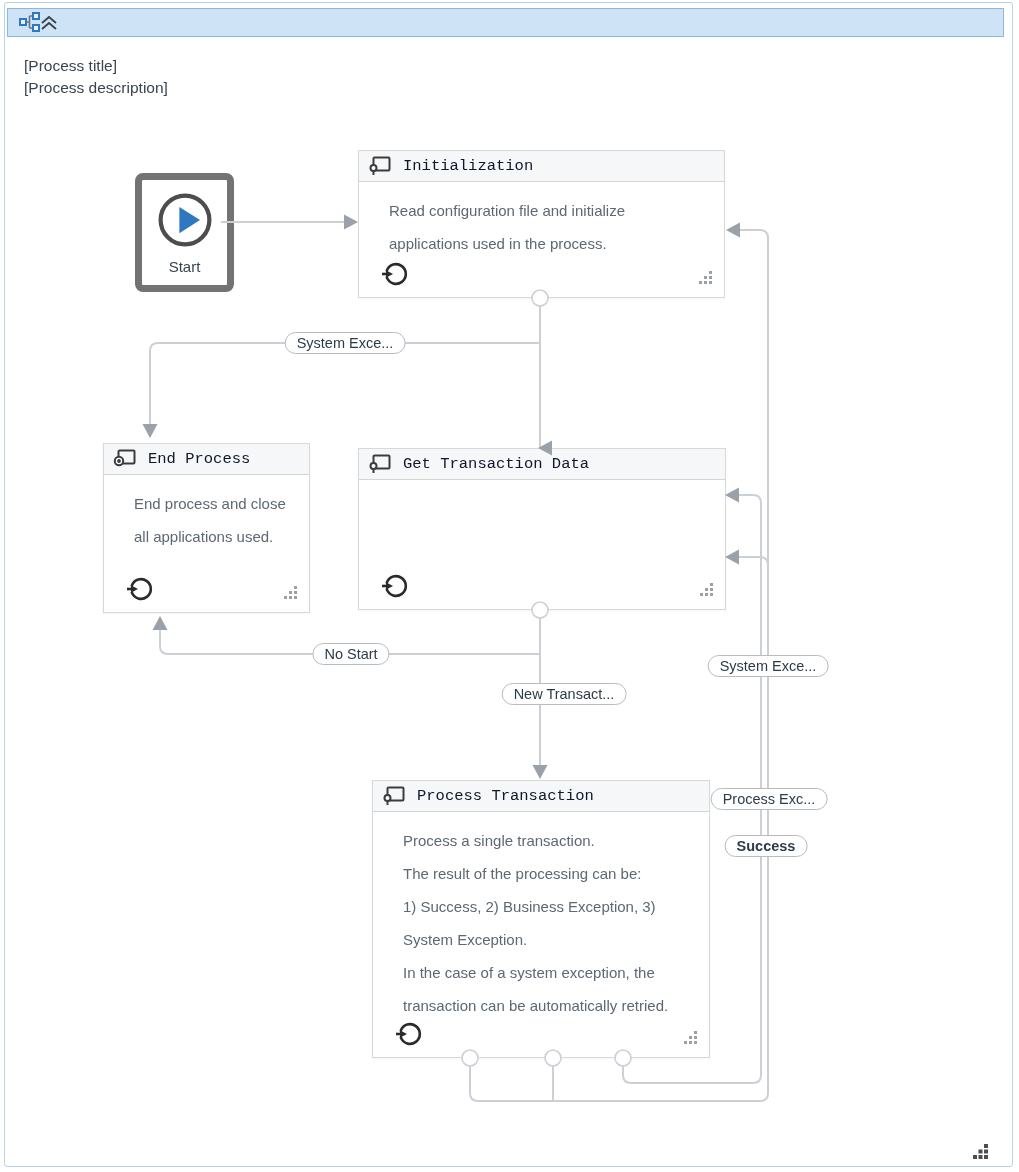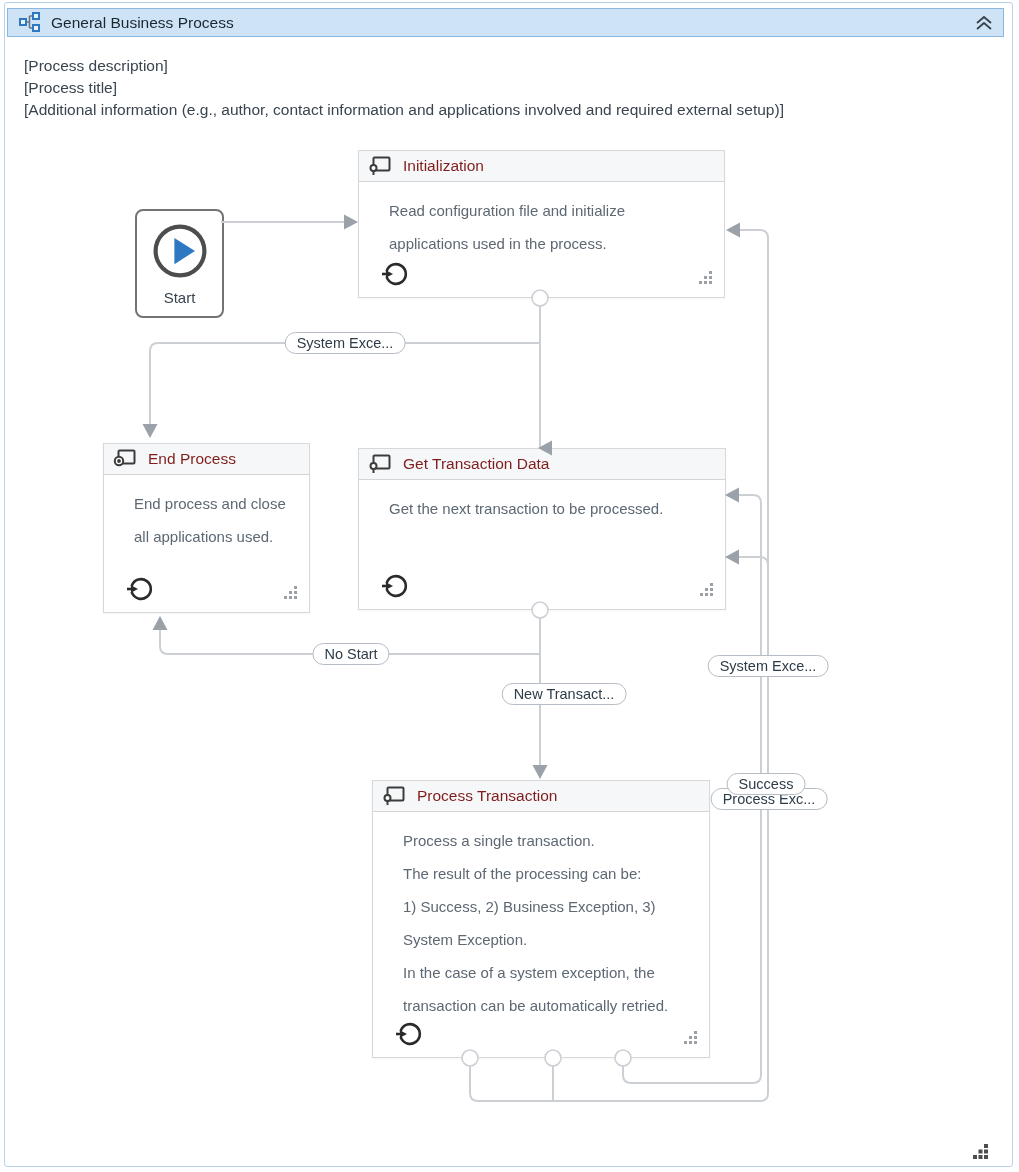--- a/index.html
+++ b/index.html
@@ -24,31 +24,31 @@
   }
   .state-box{
     position:absolute;background:#ffffff;border:1px solid #d6d8da;
     box-shadow:0 1px 2px rgba(0,0,0,0.04);z-index:4;box-sizing:border-box;
   }
   .state-header{
     height:30px;display:flex;align-items:center;gap:11px;
     background:#f6f7f8;border-bottom:1px solid #d2d4d6;padding:0 8px;
   }
   .state-header .hicon{display:flex;align-items:center;}
-  .state-title{font-size:15.5px;color:#7f1d1d;white-space:nowrap;}
+  .state-title{font-size:15.5px;color:#0f172a;white-space:nowrap;font-family:Liberation Mono, monospace;}
   .state-desc{
     padding:12px 16px 0 30px;font-size:15px;line-height:33px;color:#5d6873;
     white-space:pre-line;
   }
   .entry-icon{position:absolute;left:22px;bottom:9px;display:flex;}
   .grip-icon{position:absolute;right:12px;bottom:13px;display:flex;}
   .start-node{
     position:absolute;left:135px;top:173px;width:85px;height:105px;
-    background:#fff;border:2px solid #737373;border-radius:8px;z-index:4;
-    display:flex;flex-direction:column;align-items:center;justify-content:center;gap:4px;margin-top:36px;
+    background:#fff;border:7px solid #737373;border-radius:8px;z-index:4;
+    display:flex;flex-direction:column;align-items:center;justify-content:center;gap:4px;
   }
   .start-label{font-size:15px;color:#3a444e;}
   .connector-layer{position:absolute;left:0;top:0;z-index:5;pointer-events:none;}
   .pill{
     position:absolute;transform:translate(-50%,-50%);z-index:10;
     background:#ffffff;border:1px solid #b6bcc3;border-radius:13px;
     padding:2px 11px;font-size:14.5px;color:#2e3b48;white-space:nowrap;
   }
   .canvas-grip{position:absolute;left:973px;top:1144px;z-index:6;display:flex;}
 </style>
@@ -59,32 +59,30 @@
 
 <div class="titlebar">
   <span class="hicon">
     <svg width="22" height="22" viewBox="0 0 22 22">
       <path d="M8 12 H11.5 M11.5 6 V18 M11.5 6 H15 M11.5 18 H15" fill="none" stroke="#6b7784" stroke-width="1.6"></path>
       <rect x="2" y="9" width="6" height="6" fill="#e8f2fb" stroke="#2e78c2" stroke-width="2"></rect>
       <rect x="15" y="3" width="6" height="6" fill="#e8f2fb" stroke="#2e78c2" stroke-width="2"></rect>
       <rect x="15" y="15" width="6" height="6" fill="#e8f2fb" stroke="#2e78c2" stroke-width="2"></rect>
     </svg>
   </span>
-  <span class="titlebar-title">General Business Process</span>
   <span class="collapse-btn">
     <svg width="18" height="16" viewBox="0 0 18 16">
       <path d="M2 8 L9 2 L16 8 M2 14 L9 8 L16 14" fill="none" stroke="#37424d" stroke-width="1.8"></path>
     </svg>
   </span>
 </div>
 
 <div class="annotations">
+  <div>[Process title]</div>
   <div>[Process description]</div>
-  <div>[Process title]</div>
-  <div>[Additional information (e.g., author, contact information and applications involved and required external setup)]</div>
 </div>
 
 <div class="start-node">
   <span>
     <svg width="60" height="60" viewBox="0 0 64 64">
       <circle cx="32" cy="32" r="26" fill="#ffffff" stroke="#4d4d4d" stroke-width="4.5"></circle>
       <polygon points="26,18 26,46 48,32" fill="#2e78c2"></polygon>
     </svg>
   </span>
   <span class="start-label">Start</span>
@@ -156,21 +154,20 @@
   <div class="state-header">
     <span class="hicon">
       <svg width="25" height="22" viewBox="0 0 25 22">
         <rect x="6.5" y="2.5" width="16" height="13" rx="1" fill="none" stroke="#3c3c3c" stroke-width="2"></rect>
         <line x1="6.5" y1="15.5" x2="6.5" y2="20" stroke="#3c3c3c" stroke-width="2"></line>
         <circle cx="6.5" cy="13" r="3" fill="#ffffff" stroke="#3c3c3c" stroke-width="2"></circle>
       </svg>
     </span>
     <span class="state-title">Get Transaction Data</span>
   </div>
-  <div class="state-desc">Get the next transaction to be processed.</div>
   <span class="entry-icon">
     <svg width="28" height="28" viewBox="0 0 28 28">
       <path d="M 5.8 10.65 A 9.8 9.8 0 1 1 5.8 17.35" fill="none" stroke="#2b2b2b" stroke-width="2.6" stroke-linecap="round"></path>
       <line x1="1" y1="14" x2="6" y2="14" stroke="#2b2b2b" stroke-width="2.6"></line>
       <polygon points="12,14 5,10.2 5,17.8" fill="#2b2b2b"></polygon>
     </svg>
   </span>
   <span class="grip-icon">
     <svg width="13" height="13" viewBox="0 0 13 13" fill="#9aa0a6">
       <rect x="10" y="0" width="3" height="3"></rect>
@@ -246,21 +243,21 @@
     <circle cx="553" cy="1058" r="8"></circle>
     <circle cx="623" cy="1058" r="8"></circle>
   </g>
 </svg>
 
 <div class="pill" style="left:345px;top:343px;">System Exce...</div>
 <div class="pill" style="left:351px;top:654px;">No Start</div>
 <div class="pill" style="left:564px;top:694px;">New Transact...</div>
 <div class="pill" style="left:768px;top:666px;">System Exce...</div>
 <div class="pill" style="left:769px;top:799px;">Process Exc...</div>
-<div class="pill" style="left:766px;top:784px;">Success</div>
+<div class="pill" style="left:766px;top:846px;font-weight:bold;">Success</div>
 
 <span class="canvas-grip">
   <svg width="16" height="15" viewBox="0 0 16 15" fill="#4d4d4d">
     <rect x="11" y="0" width="4" height="4"></rect>
     <rect x="5.5" y="5.5" width="4" height="4"></rect>
       <rect x="11" y="5.5" width="4" height="4"></rect>
     <rect x="0" y="11" width="4" height="4"></rect>
       <rect x="5.5" y="11" width="4" height="4"></rect>
       <rect x="11" y="11" width="4" height="4"></rect>
   </svg>

